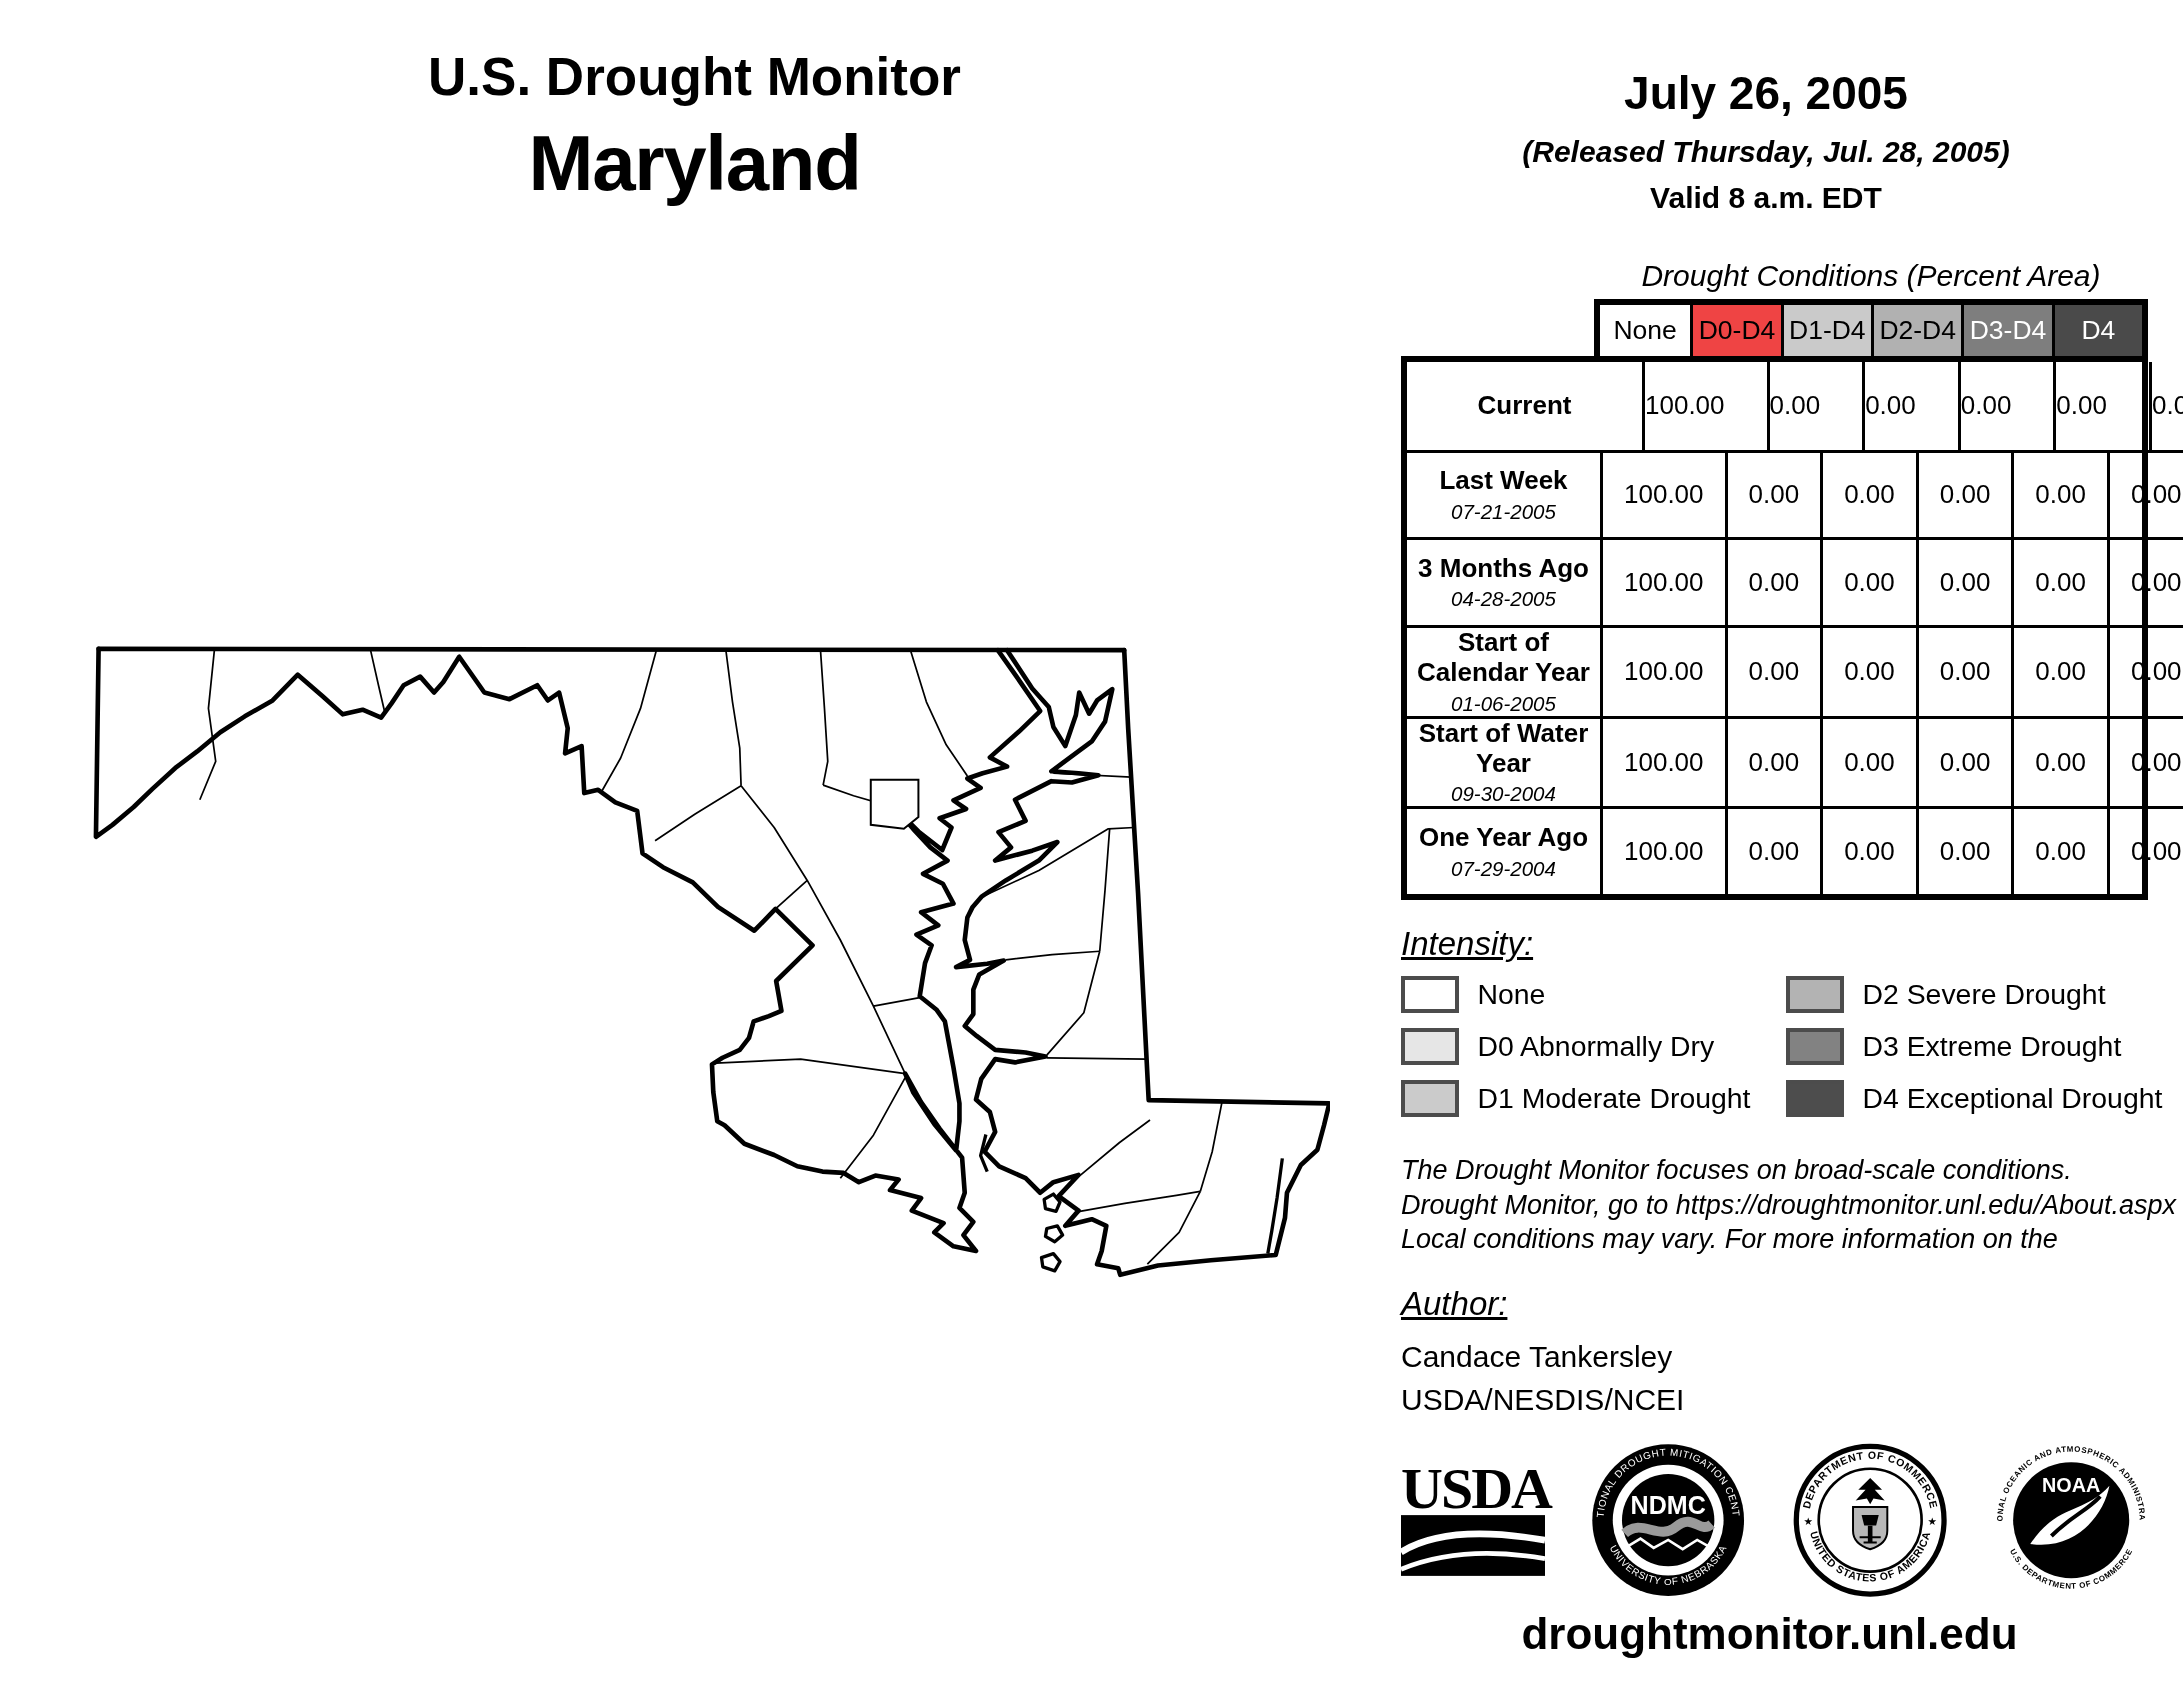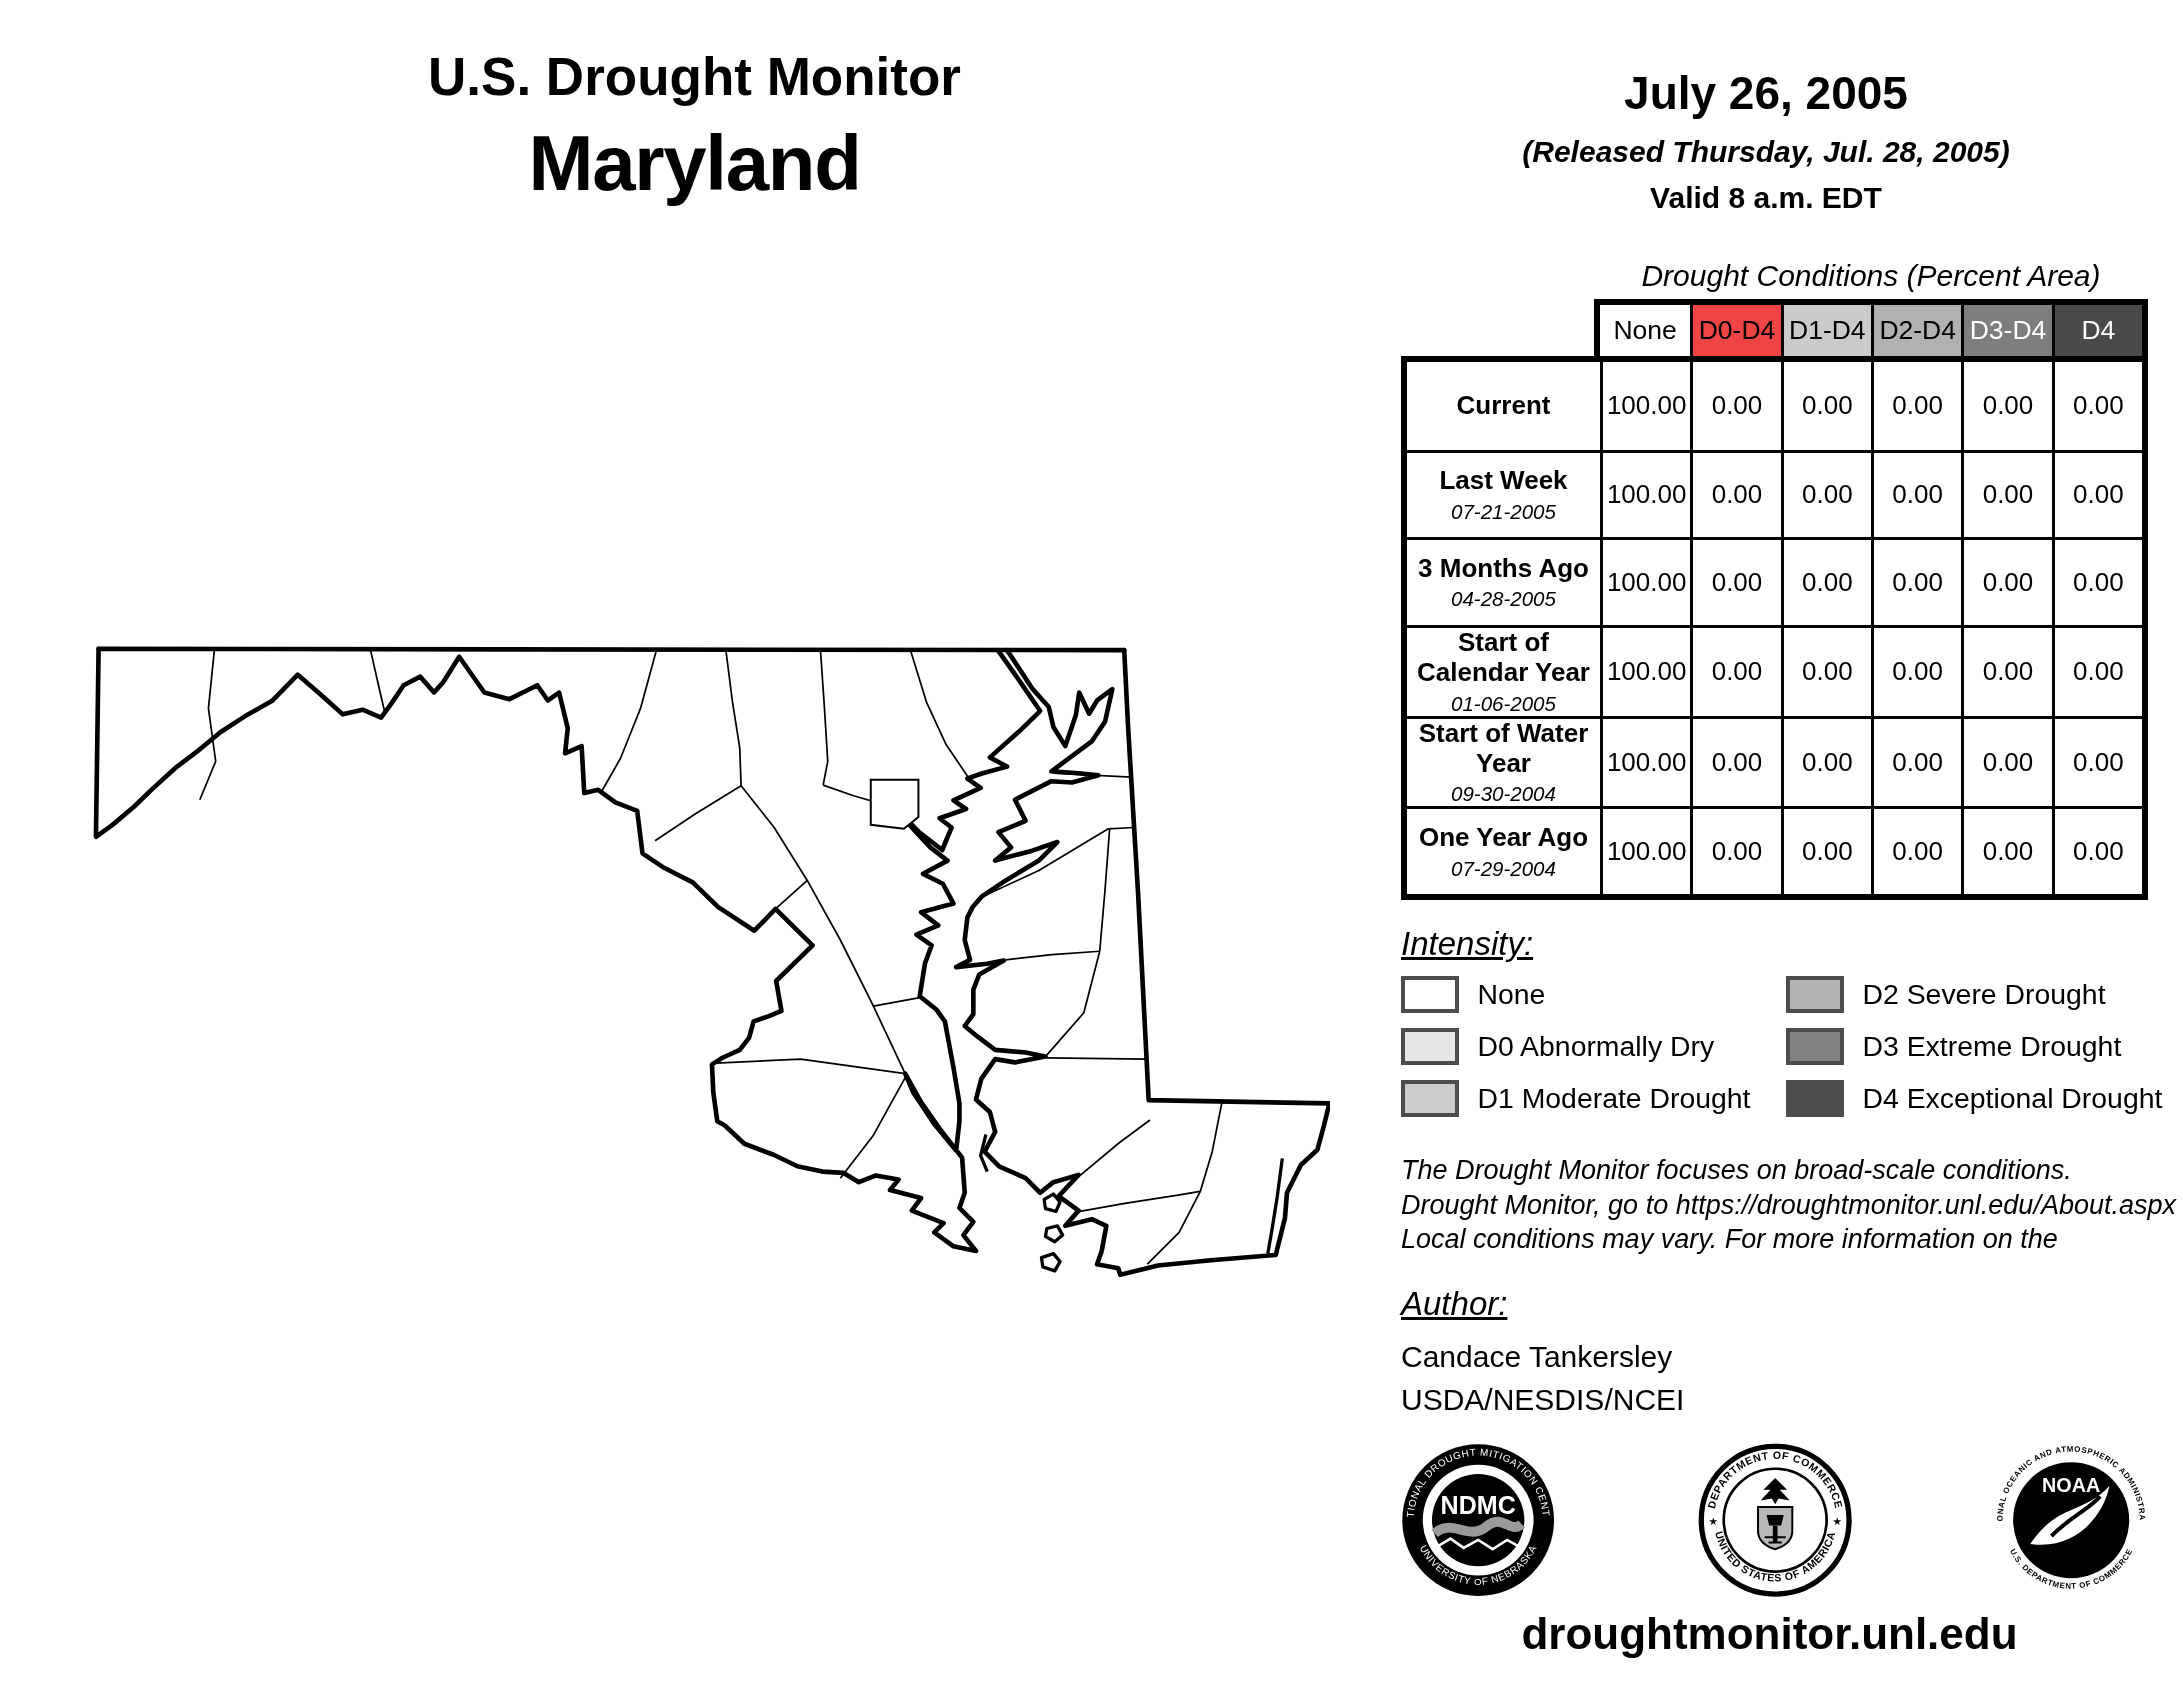--- a/index.html
+++ b/index.html
@@ -24,21 +24,21 @@
   .hcell{display:flex;align-items:center;justify-content:center;font-size:26.5px;border-left:3.3px solid #000;}
   .hcell:first-child{border-left:none;}
   .h0{background:#ffffff;} .h1{background:#ef4444;} .h2{background:#cacaca;}
   .h3{background:#b1b1b1;} .h4{background:#7e7e7e;color:#ffffff;} .h5{background:#4a4a4a;color:#fff;}
 
   .tbody{position:absolute;left:1401px;top:356px;width:747px;height:544px;display:grid;
          grid-template-columns:193px repeat(6,1fr);grid-template-rows:repeat(6,1fr);
          border:6px solid #000;box-sizing:border-box;background:#fff;}
   .dcell{display:flex;align-items:center;justify-content:center;flex-direction:column;
          border-left:3.3px solid #000;border-top:3.3px solid #000;box-sizing:border-box;}
-  .dcell.nl{border-left:none;} .dcell.nt{border-top:none;}
+  .dcell.nl{border-left:none;} .dcell.nt{border-top:none;margin-left:42px;}
   .rlab{font-size:26px;font-weight:bold;text-align:center;line-height:1.15;padding:0 6.6px;}
   .rdate{font-size:20.5px;font-style:italic;margin-top:4px;}
   .val{font-size:26px;}
 
   
   .intensity-h{position:absolute;left:1401px;top:925px;font-size:33px;font-style:italic;
                text-decoration:underline;}
   .legcol{position:absolute;top:974px;}
   .legcol.c1{left:1401px;} .legcol.c2{left:1786px;}
   .leg-item{display:flex;align-items:center;height:40px;margin-bottom:12px;}
@@ -199,20 +199,28 @@
     <div>The Drought Monitor focuses on broad-scale conditions.</div>
     <div>Drought Monitor, go to https://droughtmonitor.unl.edu/About.aspx</div>
     <div>Local conditions may vary. For more information on the</div>
   </div>
 
   <div class="author-h">Author:</div>
   <div class="author-name">Candace Tankersley</div>
   <div class="author-org">USDA/NESDIS/NCEI</div>
 
   <div class="logos">
+    <div class="logo usda">
+      <div class="usda-text">USDA</div>
+      <svg width="144" height="61" viewBox="0 0 218 92">
+        <rect x="0" y="0" width="218" height="92" fill="#000"></rect>
+        <path d="M0,56 Q70,12 218,38" stroke="#fff" stroke-width="10" fill="none"></path>
+        <path d="M0,82 Q92,44 218,66" stroke="#fff" stroke-width="7" fill="none"></path>
+      </svg>
+    </div>
 
     <svg class="logo" width="155" height="155" viewBox="-117 -117 235 235">
       <defs>
         <path id="ndmcTop" d="M -98,0 A 98,98 0 0 1 98,0"></path>
         <path id="ndmcBot" d="M -98,0 A 98,98 0 0 0 98,0"></path>
       </defs>
       <circle r="115" fill="#000"></circle>
       <text class="ringtext" fill="#fff" font-size="15" text-anchor="middle">
         <textPath href="#ndmcTop" startOffset="50%">NATIONAL DROUGHT MITIGATION CENTER</textPath>
       </text>

